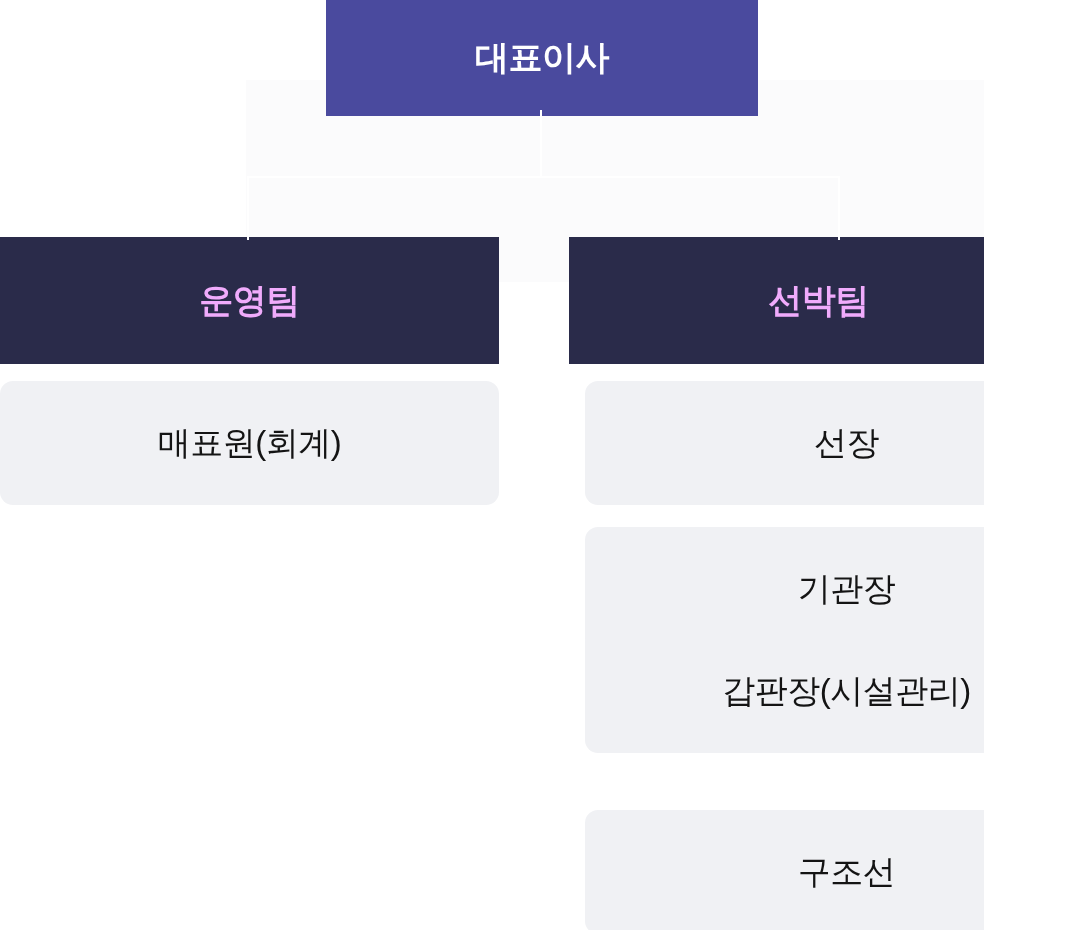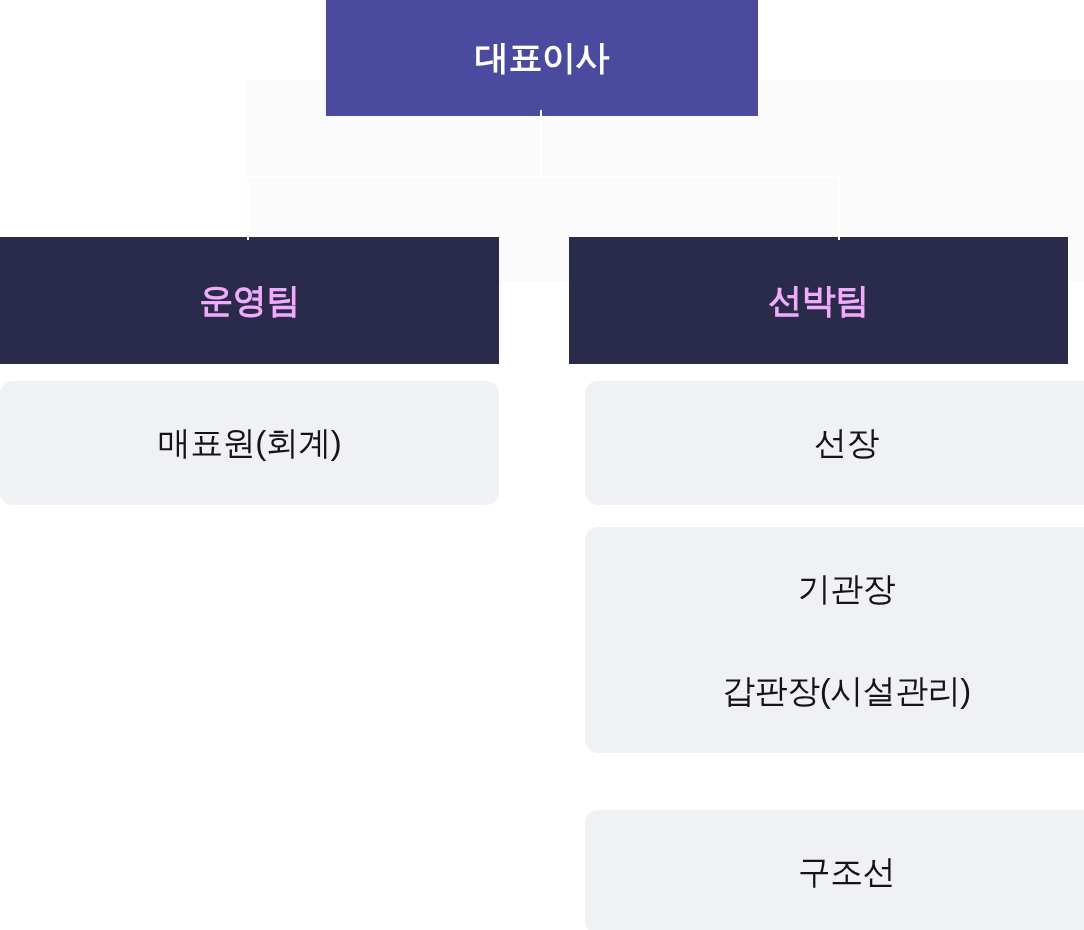--- a/index.html
+++ b/index.html
@@ -3,21 +3,21 @@
 <meta charset="utf-8">
 <style>
   html, body {
     margin: 0;
     padding: 0;
     background: #ffffff;
     font-family: "Liberation Sans", "DejaVu Sans", sans-serif;
   }
   .stage {
     position: relative;
-    width: 1084px;
+    width: 984px;
     height: 930px;
     overflow: hidden;
     background: #ffffff;
   }
   
   .backdrop-panel {
     position: absolute;
     left: 246px;
     top: 80px;
     width: 838px;

